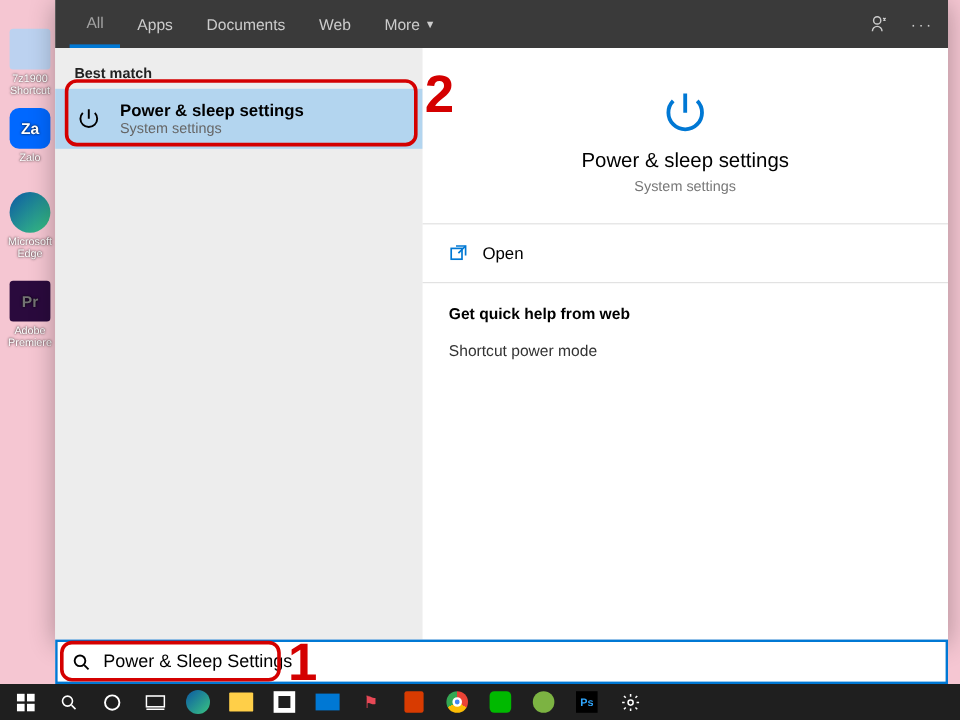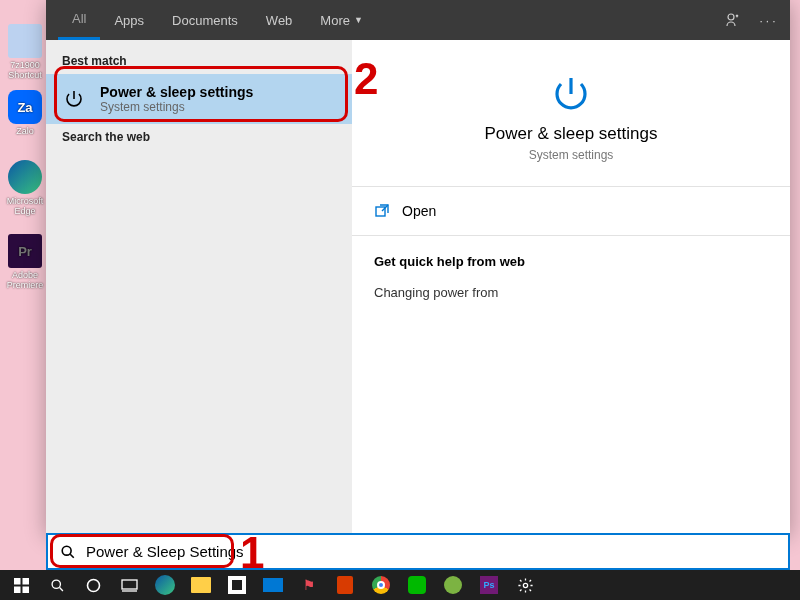--- a/index.html
+++ b/index.html
@@ -80,21 +80,20 @@
             <svg width="24" height="24" viewBox="0 0 24 24" fill="none" stroke="#000" stroke-width="1.6">
               <path d="M12 4v8"></path>
               <path d="M7 7a7 7 0 1 0 10 0"></path>
             </svg>
           </div>
         <div class="rtext">
           <div class="rtitle bold">Power &amp; sleep settings</div>
           <div class="rsub">System settings</div>
         </div>
       </div>
-      <div class="section-label">Search the web</div>
     </div>
     <div class="right-col">
       <div class="preview-hdr">
         <div style="display:flex;justify-content:center">
             <svg width="48" height="48" viewBox="0 0 24 24" fill="none" stroke="#0078d4" stroke-width="1.6">
               <path d="M12 4v8"></path>
               <path d="M7 7a7 7 0 1 0 10 0"></path>
             </svg>
           </div>
         <div class="preview-title">Power &amp; sleep settings</div>
@@ -106,21 +105,21 @@
             <svg width="16" height="16" viewBox="0 0 16 16" fill="none" stroke="#0078d4" stroke-width="1.4">
               <rect x="2" y="4" width="9" height="9"></rect>
               <path d="M6 2h8v8"></path>
               <path d="M14 2L8 8"></path>
             </svg>
           </span>
         <span>Open</span>
       </div>
       <div class="divider"></div>
       <div class="help-hdr">Get quick help from web</div>
-      <div class="help-item">Changing power from</div>
+      <div class="help-item">Shortcut power mode</div>
     </div>
   </div>
 </div>
 
 <div class="search-box">
   <span class="sic">
       <svg width="16" height="16" viewBox="0 0 18 18" fill="none" stroke="#000" stroke-width="1.8">
         <circle cx="7.5" cy="7.5" r="5"></circle>
         <path d="M11.5 11.5l4 4"></path>
       </svg>
@@ -177,21 +176,21 @@
         <div style="position:absolute;inset:5px;background:#4285f4;border-radius:50%;border:2px solid #fff"></div>
       </div>
     </div>
   <div class="tb">
       <div style="width:18px;height:18px;background:#00b900;border-radius:4px"></div>
     </div>
   <div class="tb">
       <div style="width:18px;height:18px;background:#7cb342;border-radius:50%"></div>
     </div>
   <div class="tb">
-      <div style="width:18px;height:18px;background:#701a75;color:#31a8ff;font-size:9px;font-weight:700;display:flex;align-items:center;justify-content:center">Ps</div>
+      <div style="width:18px;height:18px;background:#000000;color:#31a8ff;font-size:9px;font-weight:700;display:flex;align-items:center;justify-content:center">Ps</div>
     </div>
   <div class="tb">
       <svg width="17" height="17" viewBox="0 0 24 24" fill="none" stroke="#fff" stroke-width="1.8">
         <circle cx="12" cy="12" r="3"></circle>
         <path d="M12 2v3M12 19v3M4.2 4.2l2.1 2.1M17.7 17.7l2.1 2.1M2 12h3M19 12h3M4.2 19.8l2.1-2.1M17.7 6.3l2.1-2.1"></path>
       </svg>
     </div>
 </div>
 
 <div class="redbox" style="left:54px;top:66px;width:294px;height:56px"></div>

